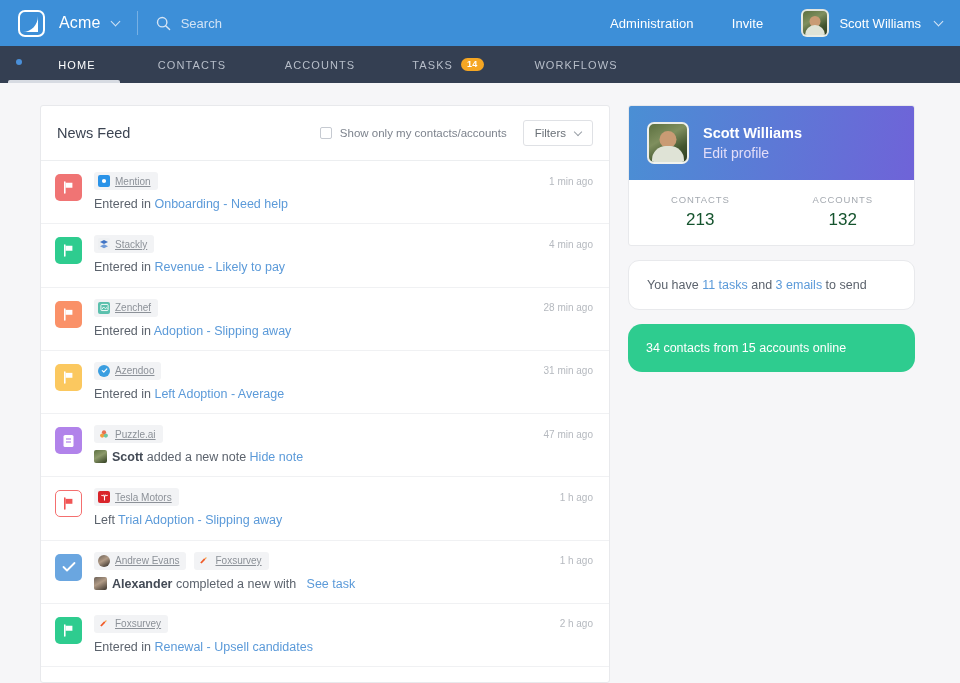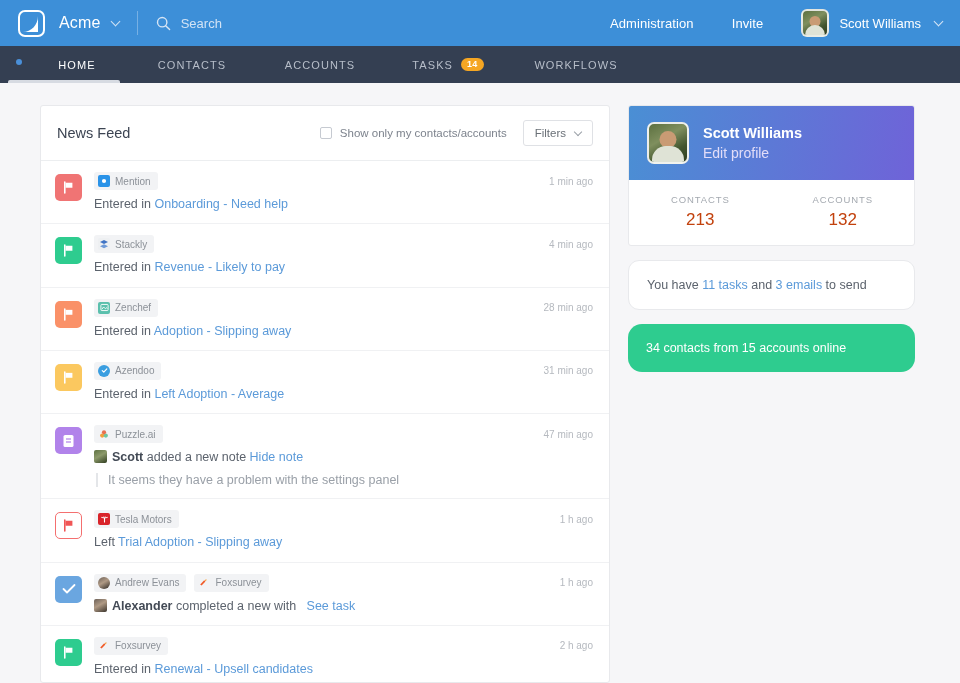--- a/index.html
+++ b/index.html
@@ -140,21 +140,21 @@
     width: 27px; height: 27px; border-radius: 5px; flex: 0 0 auto;
     display: flex; align-items: center; justify-content: center;
     margin-right: 12px; margin-top: 2px;
   }
   .row-icon.outline { background: #fff !important; border: 1.5px solid #f46f6f; }
   .row-body { flex: 1 1 auto; min-width: 0; }
   .row-top { display: flex; align-items: center; }
   .chip {
     display: inline-flex; align-items: center; gap: 5px;
     background: #f2f3f5; border-radius: 3px; padding: 3px 7px 3px 4px;
-    font-size: 10px; color: #8c9198; margin-right: 8px; max-width: 100%;
+    font-size: 10px; color: #8c9198; margin-right: 8px; max-width: 100%; text-decoration: underline;
   }
   .chip-ic {
     width: 12px; height: 12px; border-radius: 2px; flex: 0 0 auto;
     display: flex; align-items: center; justify-content: center;
     font-size: 8px; color: #fff; line-height: 1; overflow: hidden;
   }
   .chip-ic.round { border-radius: 50%; }
   .time { margin-left: auto; font-size: 10px; color: #b5b9bf; white-space: nowrap; padding-left: 10px; }
   .row-text { font-size: 12.5px; color: #5c636d; margin-top: 6px; line-height: 1.3; }
   .row-text a, .lnk { color: #5b9ad9; text-decoration: none; }
@@ -193,21 +193,21 @@
   .avatar-lg::after {
     content:''; position:absolute; left:50%; bottom:-6px;
     width:32px; height:22px; border-radius:14px 14px 4px 4px;
     background:#dfe3d6; transform:translateX(-50%);
   }
   .profile-name { font-size: 14.5px; color: #fff; font-weight: bold; }
   .profile-link { font-size: 14px; color: #e2ddf8; text-decoration: none; display: block; margin-top: 4px; }
   .profile-stats { display: flex; padding: 14px 0 15px; }
   .stat { flex: 1 1 0; text-align: center; }
   .stat-label { font-size: 9.5px; color: #a4a9b0; letter-spacing: .9px; }
-  .stat-value { font-size: 17px; color: #c2410c; margin-top: 5px; }
+  .stat-value { font-size: 17px; color: #14532d; margin-top: 5px; }
 
   .note-card {
     margin-top: 14px; background: #fff; border: 1px solid #e8e9ec;
     border-radius: 11px; padding: 17px 18px; font-size: 12.5px; color: #5c636d;
   }
   .green-card {
     margin-top: 14px; background: #2ecc8f; border-radius: 14px;
     padding: 17px 18px; font-size: 12.5px; color: #fff;
   }
 </style>
@@ -389,21 +389,20 @@
                       <circle cx="3.2" cy="6.6" r="2.1" fill="#f2a03c"></circle>
                       <circle cx="6.8" cy="6.6" r="2.1" fill="#6ec6a0"></circle>
                       <circle cx="5" cy="3.3" r="2.1" fill="#e8714f"></circle>
                     </svg>
                   </span>
                   <span>Puzzle.ai</span>
                 </span>
                 <span class="time">47 min ago</span>
               </div>
               <div class="row-text"><span class="inline-av"></span><span class="bold-name">Scott</span><span style="white-space: pre;"> added a new note </span><a href="#">Hide note</a></div>
-              <div class="note-quote">It seems they have a problem with the settings panel</div>
             </div>
           </div>
           <div class="feed-row">
             <div class="row-icon outline" style="background: rgb(244, 111, 111);">
               <svg width="13" height="13" viewBox="0 0 14 14">
                 <path d="M3 1.2 V12.8" stroke="#f05555" stroke-width="1.7" stroke-linecap="round"></path>
                 <path d="M3.8 2 H11.2 V7.3 H3.8 Z" fill="#f05555"></path>
               </svg>
             </div>
             <div class="row-body">

